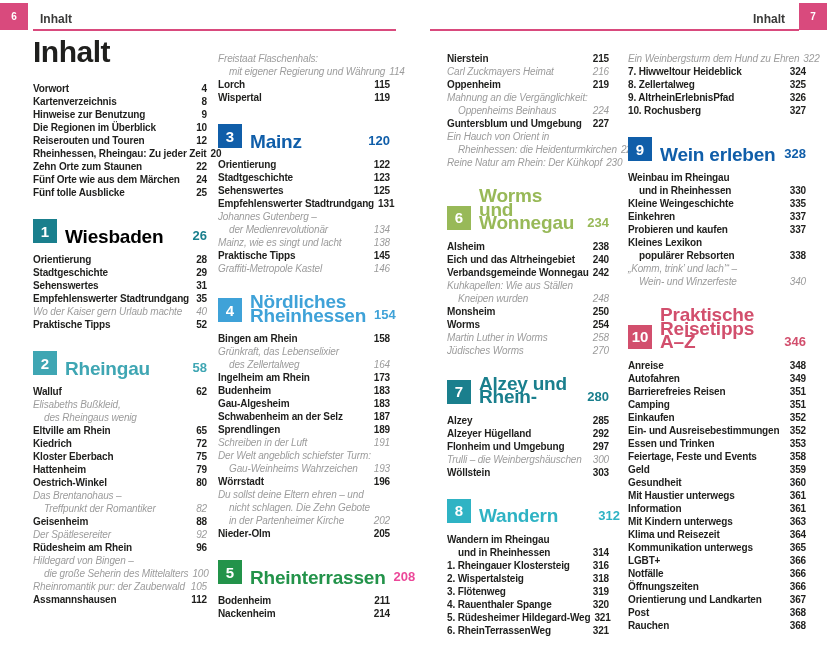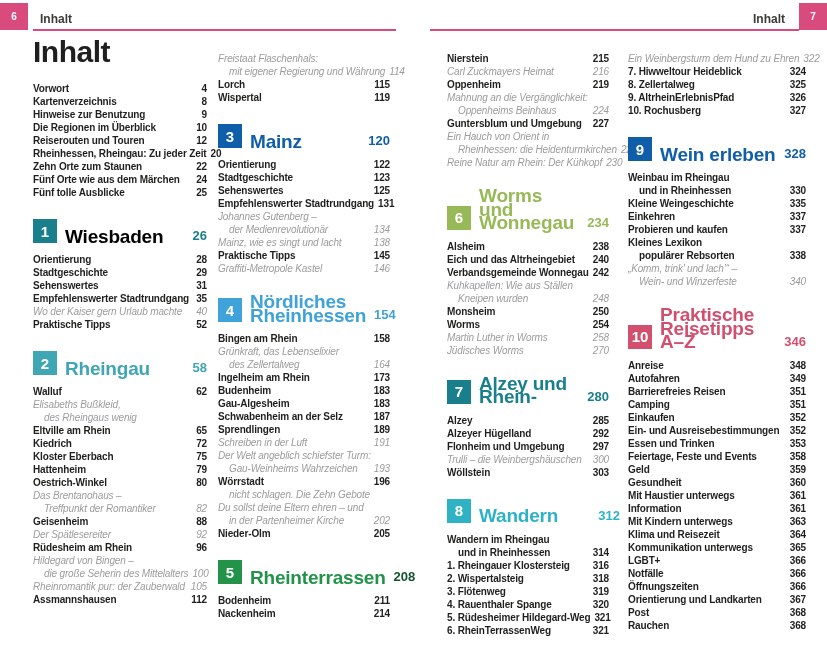--- a/index.html
+++ b/index.html
@@ -397,39 +397,39 @@
           <span class="epage">193</span>
         </div>
       </div>
       <div class="entry">
         <div class="line row">
           <span class="etext">Wörrstadt</span>
           <span class="epage">196</span>
         </div>
       </div>
       <div class="entry it">
+        <div class="line">Du sollst deine Eltern ehren – und</div>
         <div class="line cont">nicht schlagen. Die Zehn Gebote</div>
-        <div class="line">Du sollst deine Eltern ehren – und</div>
         <div class="line row cont">
           <span class="etext">in der Partenheimer Kirche</span>
           <span class="epage">202</span>
         </div>
       </div>
       <div class="entry">
         <div class="line row">
           <span class="etext">Nieder-Olm</span>
           <span class="epage">205</span>
         </div>
       </div>
       <div class="section">
         <span class="secnum" style="background: rgb(35, 147, 74);">5</span>
         <span class="sectitle" style="color: rgb(35, 147, 74);">
           <span class="tline">Rheinterrassen</span>
         </span>
-        <span class="secpage" style="color: #14532d;">208</span>
+        <span class="secpage" style="color: #ec4899;">208</span>
       </div>
       <div class="entry">
         <div class="line row">
           <span class="etext">Bodenheim</span>
           <span class="epage">211</span>
         </div>
       </div>
       <div class="entry">
         <div class="line row">
           <span class="etext">Nackenheim</span>

